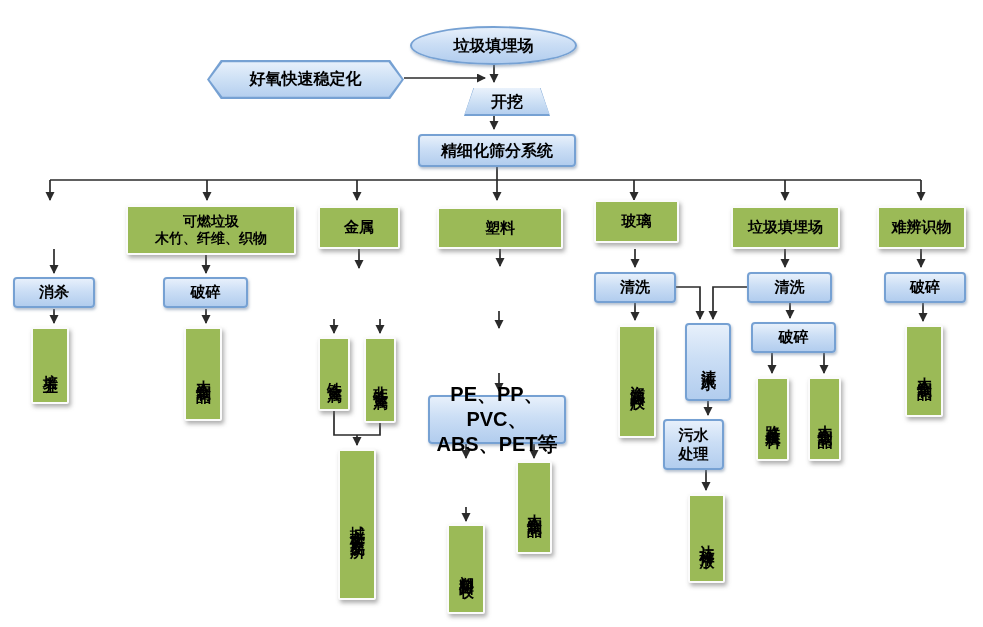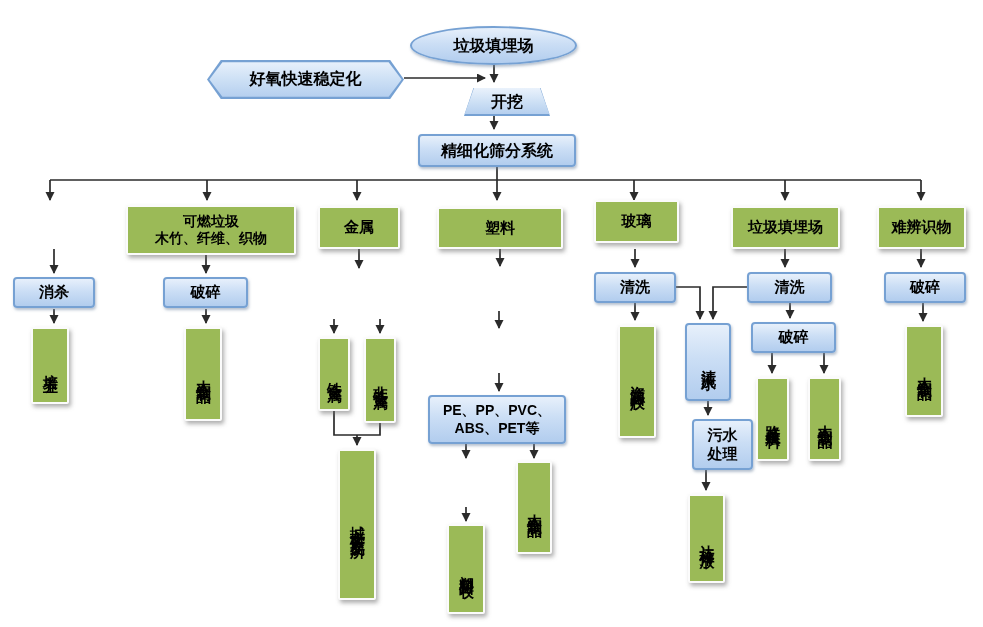--- a/index.html
+++ b/index.html
@@ -129,29 +129,29 @@
   <div class="node green" style="left:877px;top:198px;width:89px;height:43px">难辨识物</div>
   <div class="node green vtext" style="left:31px;top:319px;width:38px;height:77px">培养土</div>
 
   <div class="node blue" style="left:163px;top:269px;width:85px;height:31px">破碎</div>
   <div class="node green vtext" style="left:184px;top:319px;width:38px;height:94px">木塑制品</div>
 
   <div class="node green vtext" style="left:318px;top:329px;width:32px;height:74px">铁金属</div>
   <div class="node green vtext" style="left:364px;top:329px;width:32px;height:86px">非铁金属</div>
   <div class="node green vtext" style="left:338px;top:441px;width:38px;height:151px">城市矿产交易所</div>
 
-  <div class="node blue pre" style="left:428px;top:387px;width:138px;height:49px;font-size:14px">PE、PP、PVC、
+  <div class="node blue pre" style="left:428px;top:387px;width:138px;height:49px;font-size:20px">PE、PP、PVC、
 ABS、PET等</div>
   <div class="node green vtext" style="left:447px;top:516px;width:38px;height:90px">塑料回收</div>
   <div class="node green vtext" style="left:516px;top:453px;width:36px;height:93px">木塑制品</div>
 
   <div class="node blue" style="left:594px;top:264px;width:82px;height:31px">清洗</div>
   <div class="node green vtext" style="left:618px;top:317px;width:38px;height:113px">资源回收厂</div>
   <div class="node blue vtext" style="left:685px;top:315px;width:46px;height:78px">清洗水</div>
-  <div class="node blue pre" style="left:692px;top:411px;width:61px;height:51px">污水
+  <div class="node blue pre" style="left:663px;top:411px;width:61px;height:51px">污水
 处理</div>
   <div class="node green vtext" style="left:688px;top:486px;width:37px;height:89px">达标排放</div>
 
   <div class="node blue" style="left:747px;top:264px;width:85px;height:31px">清洗</div>
   <div class="node blue" style="left:751px;top:314px;width:85px;height:31px">破碎</div>
   <div class="node green vtext" style="left:756px;top:369px;width:33px;height:84px">路基填料</div>
   <div class="node green vtext" style="left:808px;top:369px;width:33px;height:84px">木塑制品</div>
 
   <div class="node blue" style="left:884px;top:264px;width:82px;height:31px">破碎</div>
   <div class="node green vtext" style="left:905px;top:317px;width:38px;height:92px">木塑制品</div>

